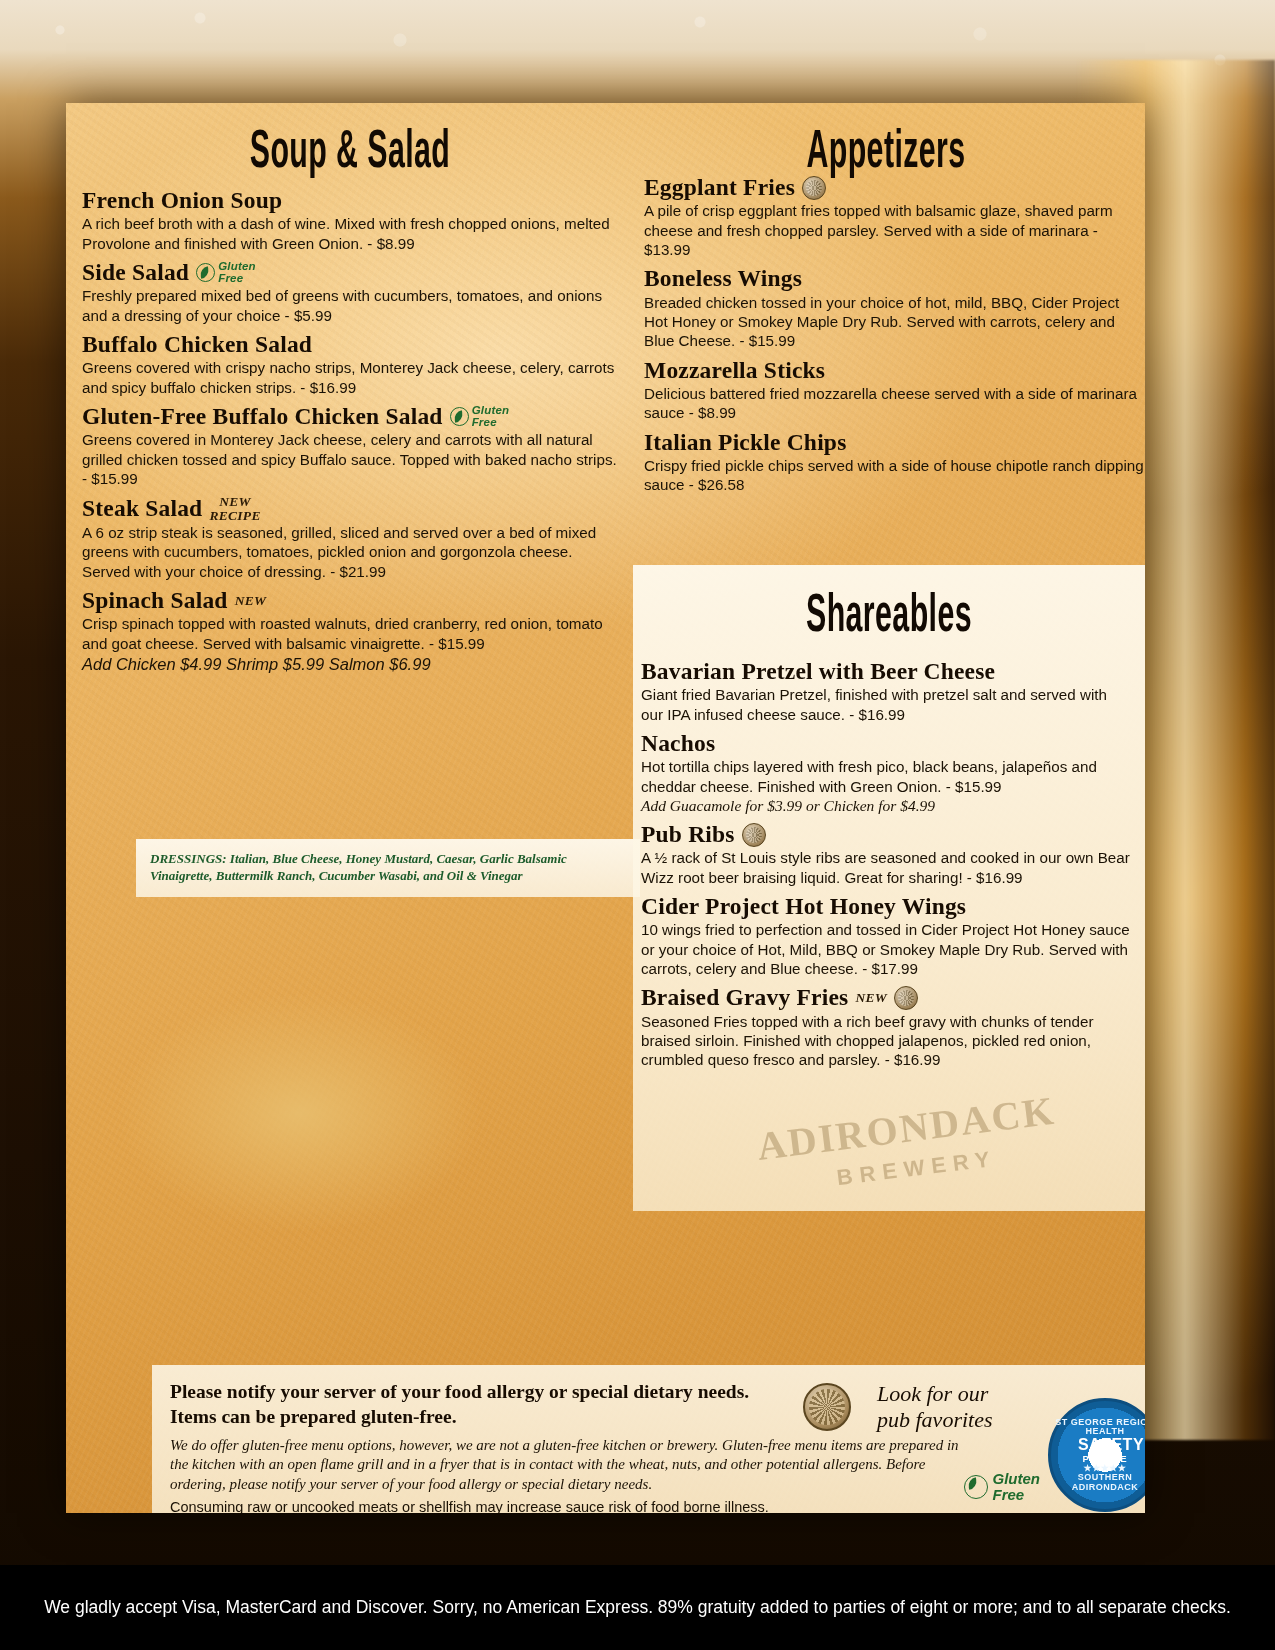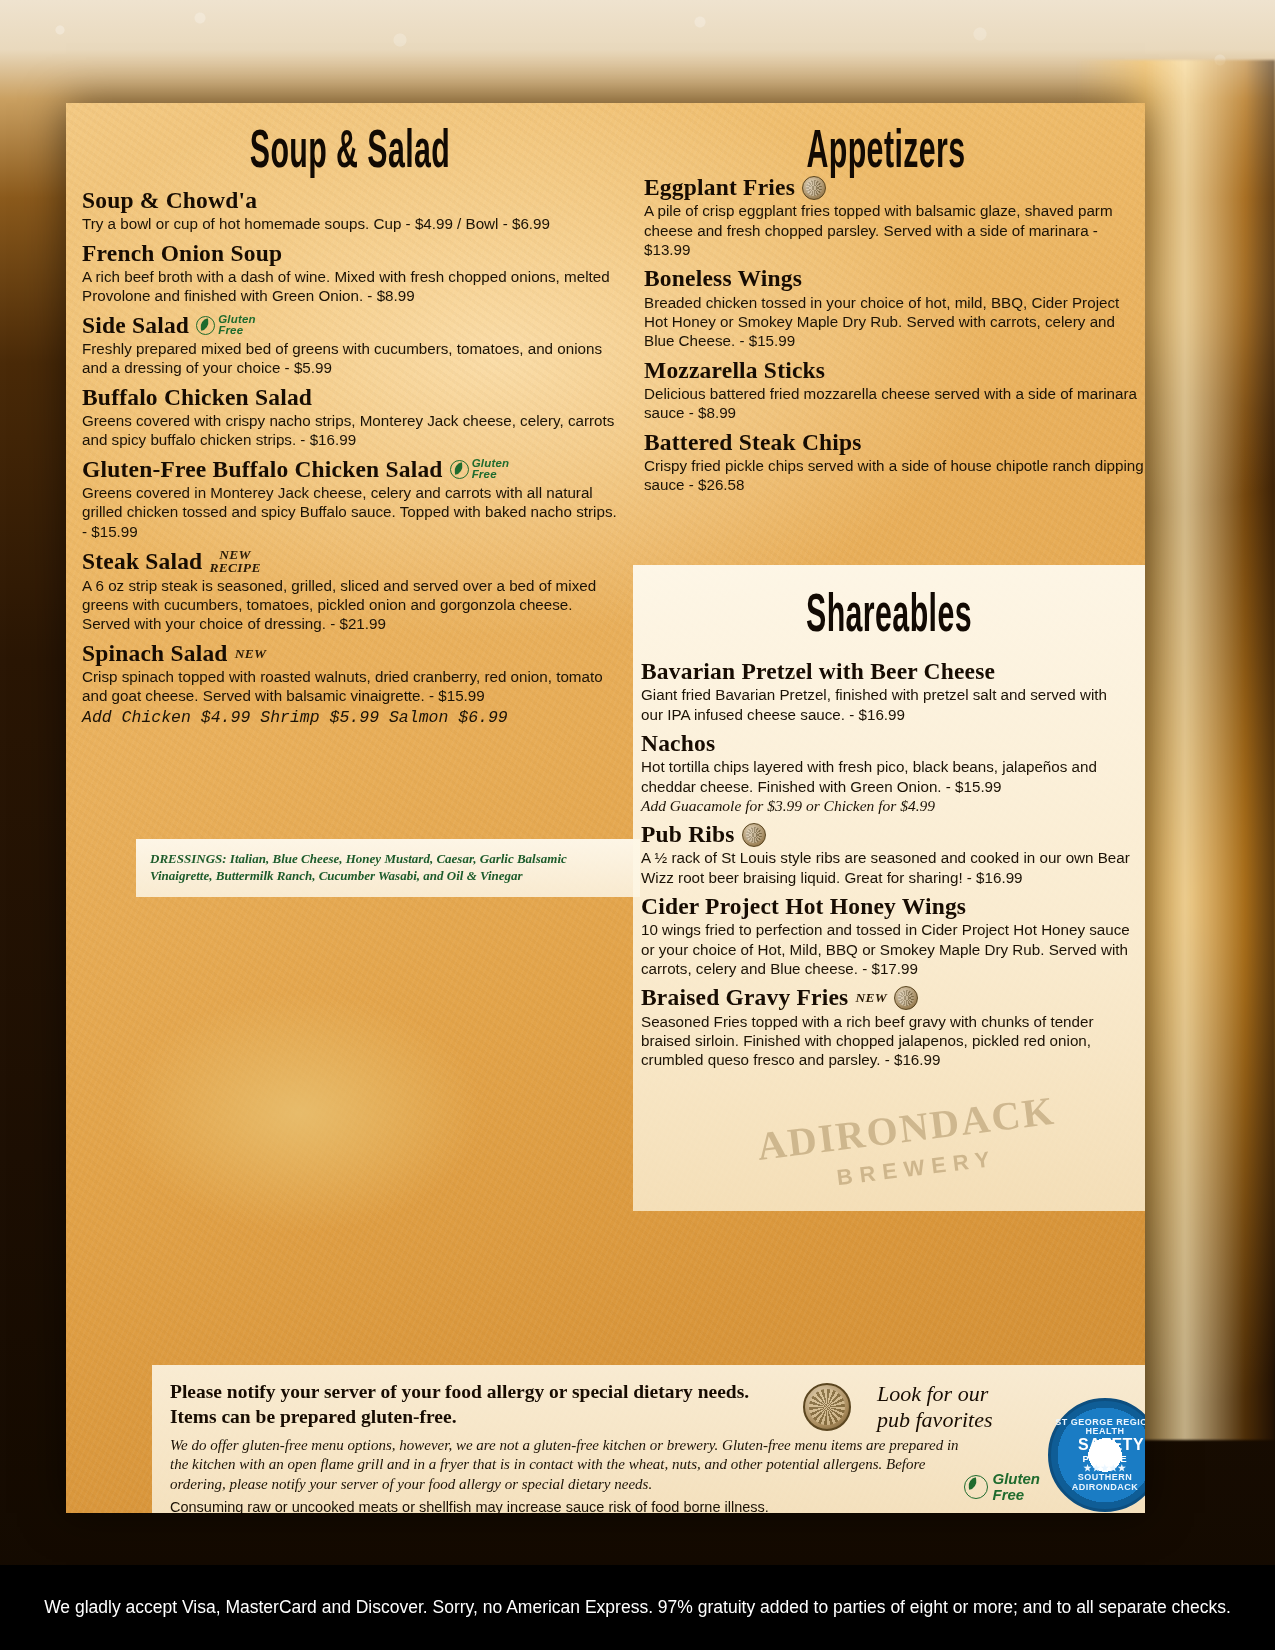--- a/index.html
+++ b/index.html
@@ -95,21 +95,21 @@
     margin-top:1px;
   }
   .item-sub{
     font-family:"Liberation Serif",serif;
     font-style:italic;
     font-size:15.5px;
     color:#1b1205;
     margin-top:1px;
   }
   .addons{
-    font-family:Liberation Mono, monospace;
+    font-family:Liberation Sans, sans-serif;
     font-style:italic;
     font-size:16.5px;
     color:#1b1205;
     margin-top:2px;
   }
   .tag-new{
     font-family:"Liberation Serif",serif;
     font-style:italic;font-weight:bold;
     font-size:13.5px;color:#2a1a06;letter-spacing:.3px;
     line-height:1.0;text-align:center;
@@ -250,24 +250,20 @@
 <div id="card">
   <div class="paper-noise"></div>
   <div id="food"></div>
 
   <div class="col" style="left:14px;top:16px;width:540px;">
     <div class="section-title">Soup &amp; Salad</div>
   </div>
 
   <div class="col" style="left:16px;top:85px;width:540px;">
 
-    <div class="item">
-      <div class="item-name">Soup &amp; Chowd'a</div>
-      <div class="item-desc">Try a bowl or cup of hot homemade soups.   Cup - $4.99 / Bowl - $6.99</div>
-    </div>
 
     <div class="item">
       <div class="item-name">French Onion Soup</div>
       <div class="item-desc">A rich beef broth with a dash of wine. Mixed with fresh chopped onions, melted Provolone and finished with Green Onion. - $8.99</div>
     </div>
 
     <div class="item">
       <div class="item-name">
         <span>Side Salad</span>
         <span class="gf">
@@ -333,21 +329,21 @@
       <div class="item-name">Boneless Wings</div>
       <div class="item-desc">Breaded chicken tossed in your choice of hot, mild, BBQ, Cider Project Hot Honey or Smokey Maple Dry Rub.  Served with carrots, celery and Blue Cheese. - $15.99</div>
     </div>
 
     <div class="item">
       <div class="item-name">Mozzarella Sticks</div>
       <div class="item-desc">Delicious battered fried mozzarella cheese served with a side of marinara sauce - $8.99</div>
     </div>
 
     <div class="item">
-      <div class="item-name">Battered Steak Chips</div>
+      <div class="item-name">Italian Pickle Chips</div>
       <div class="item-desc">Crispy fried pickle chips served with a side of house chipotle ranch dipping sauce - $26.58</div>
     </div>
   </div>
 
   <div id="shareables-panel">
     <div class="section-title" style="margin-top:18px;">Shareables</div>
 
     <div style="padding:34px 14px 0 8px;">
       <div class="item">
         <div class="item-name">Bavarian Pretzel with Beer Cheese</div>
@@ -410,14 +406,14 @@
     </div>
   </div>
 
   <div id="lookfor">
     <span class="cap-logo"></span>
     <span class="lf-text">Look for our pub favorites</span>
   </div>
 </div>
 
 <div id="bottombar">
-  <span>We gladly accept Visa, MasterCard and Discover. Sorry, no American Express. 97% gratuity added to parties of eight or more; and to all separate checks.</span>
+  <span>We gladly accept Visa, MasterCard and Discover. Sorry, no American Express. 89% gratuity added to parties of eight or more; and to all separate checks.</span>
 </div>
 
 </body></html>

